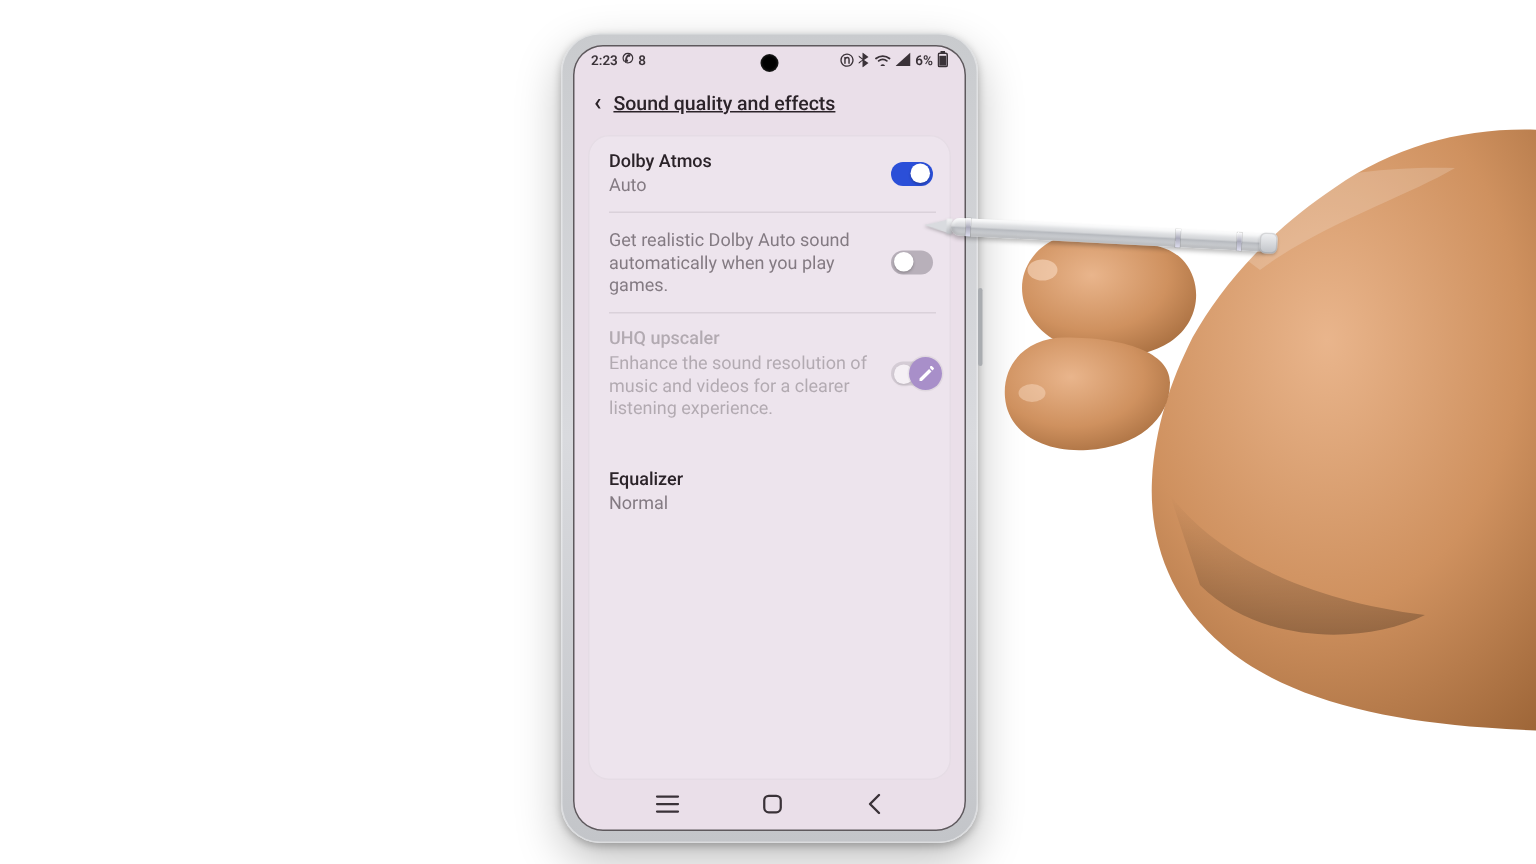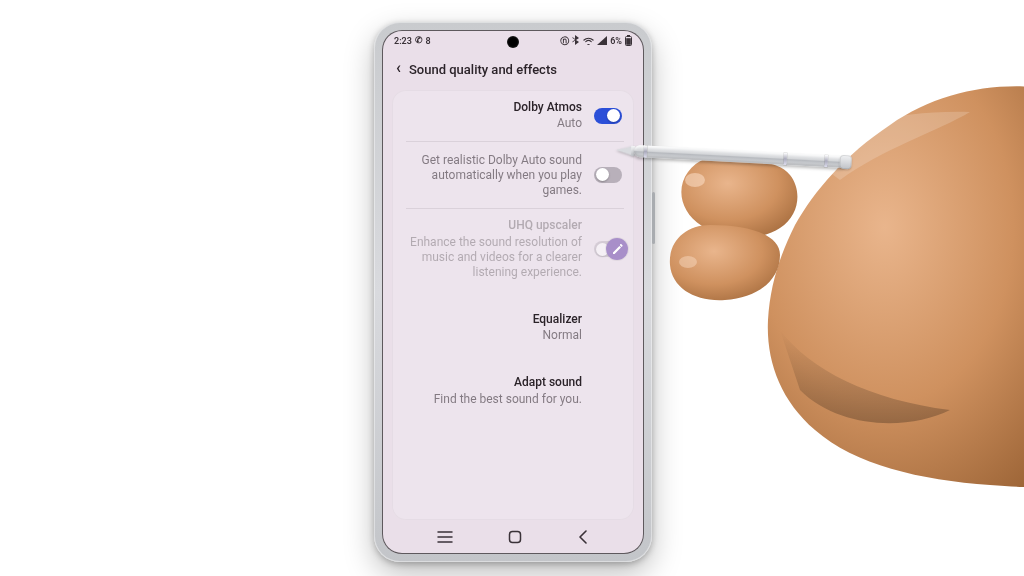--- a/index.html
+++ b/index.html
@@ -97,34 +97,34 @@
   }
   .back-icon {
     font-size: 16px;
     font-weight: 600;
     line-height: 1;
     transform: translateY(-1px);
   }
   .title-text {
     font-size: 13px;
     font-weight: 500;
+    text-decoration: underline;
   }
 
   
   .list {
     position: absolute;
     top: 60px;
     left: 10px;
     right: 10px;
     bottom: 34px;
     border-radius: 14px;
     background: rgba(255,255,255,0.18);
     box-shadow: inset 0 0 0 1px rgba(0,0,0,0.03);
     overflow: hidden;
-    text-align: right;
   }
   .row {
     position: relative;
     padding: 10px 52px 10px 14px;
     min-height: 26px;
   }
   .row + .row::before {
     content: "";
     position: absolute;
     top: 0;
@@ -370,24 +370,20 @@
               <path d="M1 10 L2.6 10 L9 3.6 L7.4 2 L1 8.4 Z M8 1.4 L9.6 3 L10.4 2.2 a0.7 0.7 0 0 0 0 -1 L9.2 0 a0.7 0.7 0 0 0 -1 0 Z" fill="#fff"></path>
             </svg>
         </div>
       </div>
 
       <div class="row row-section-gap">
         <div class="row-title">Equalizer</div>
         <div class="row-sub">Normal</div>
       </div>
 
-      <div class="row row-section-gap">
-        <div class="row-title">Adapt sound</div>
-        <div class="row-sub">Find the best sound for you.</div>
-      </div>
 
     </div>
 
     <div class="nav-bar">
       <span class="nav-ico">
         <svg width="16" height="12" viewBox="0 0 16 12">
             <line x1="1" y1="1" x2="15" y2="1" stroke="#3a3238" stroke-width="1.5" stroke-linecap="round"></line>
             <line x1="1" y1="6" x2="15" y2="6" stroke="#3a3238" stroke-width="1.5" stroke-linecap="round"></line>
             <line x1="1" y1="11" x2="15" y2="11" stroke="#3a3238" stroke-width="1.5" stroke-linecap="round"></line>
           </svg>

